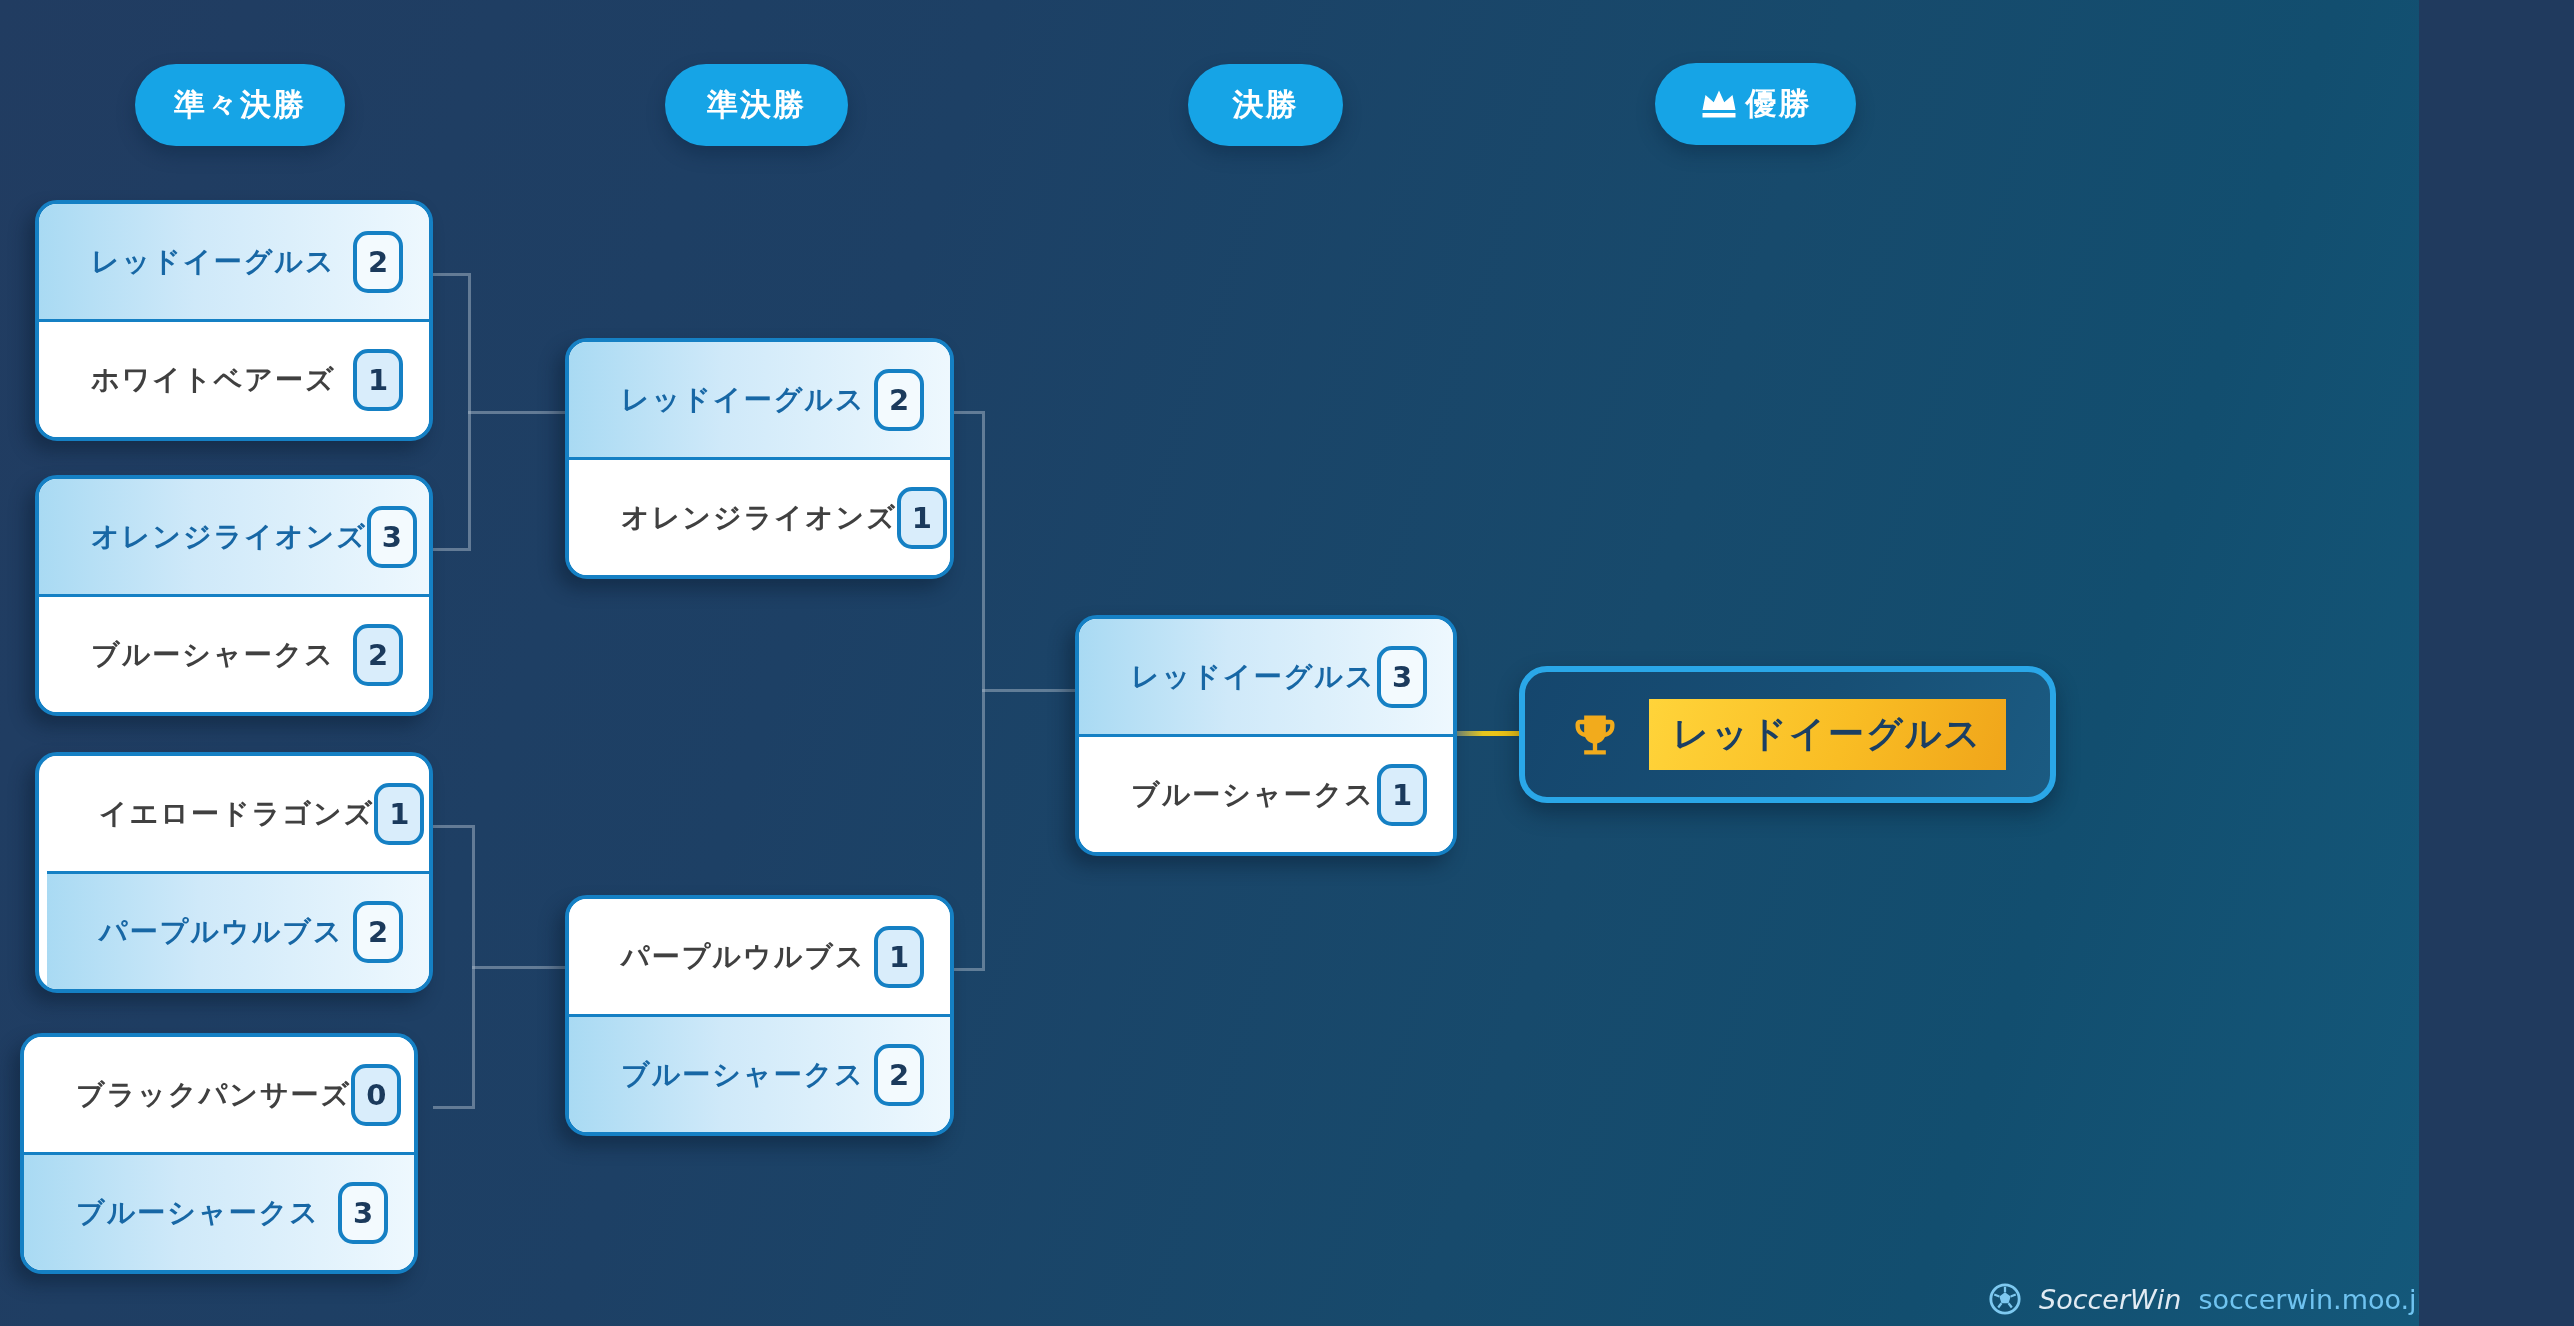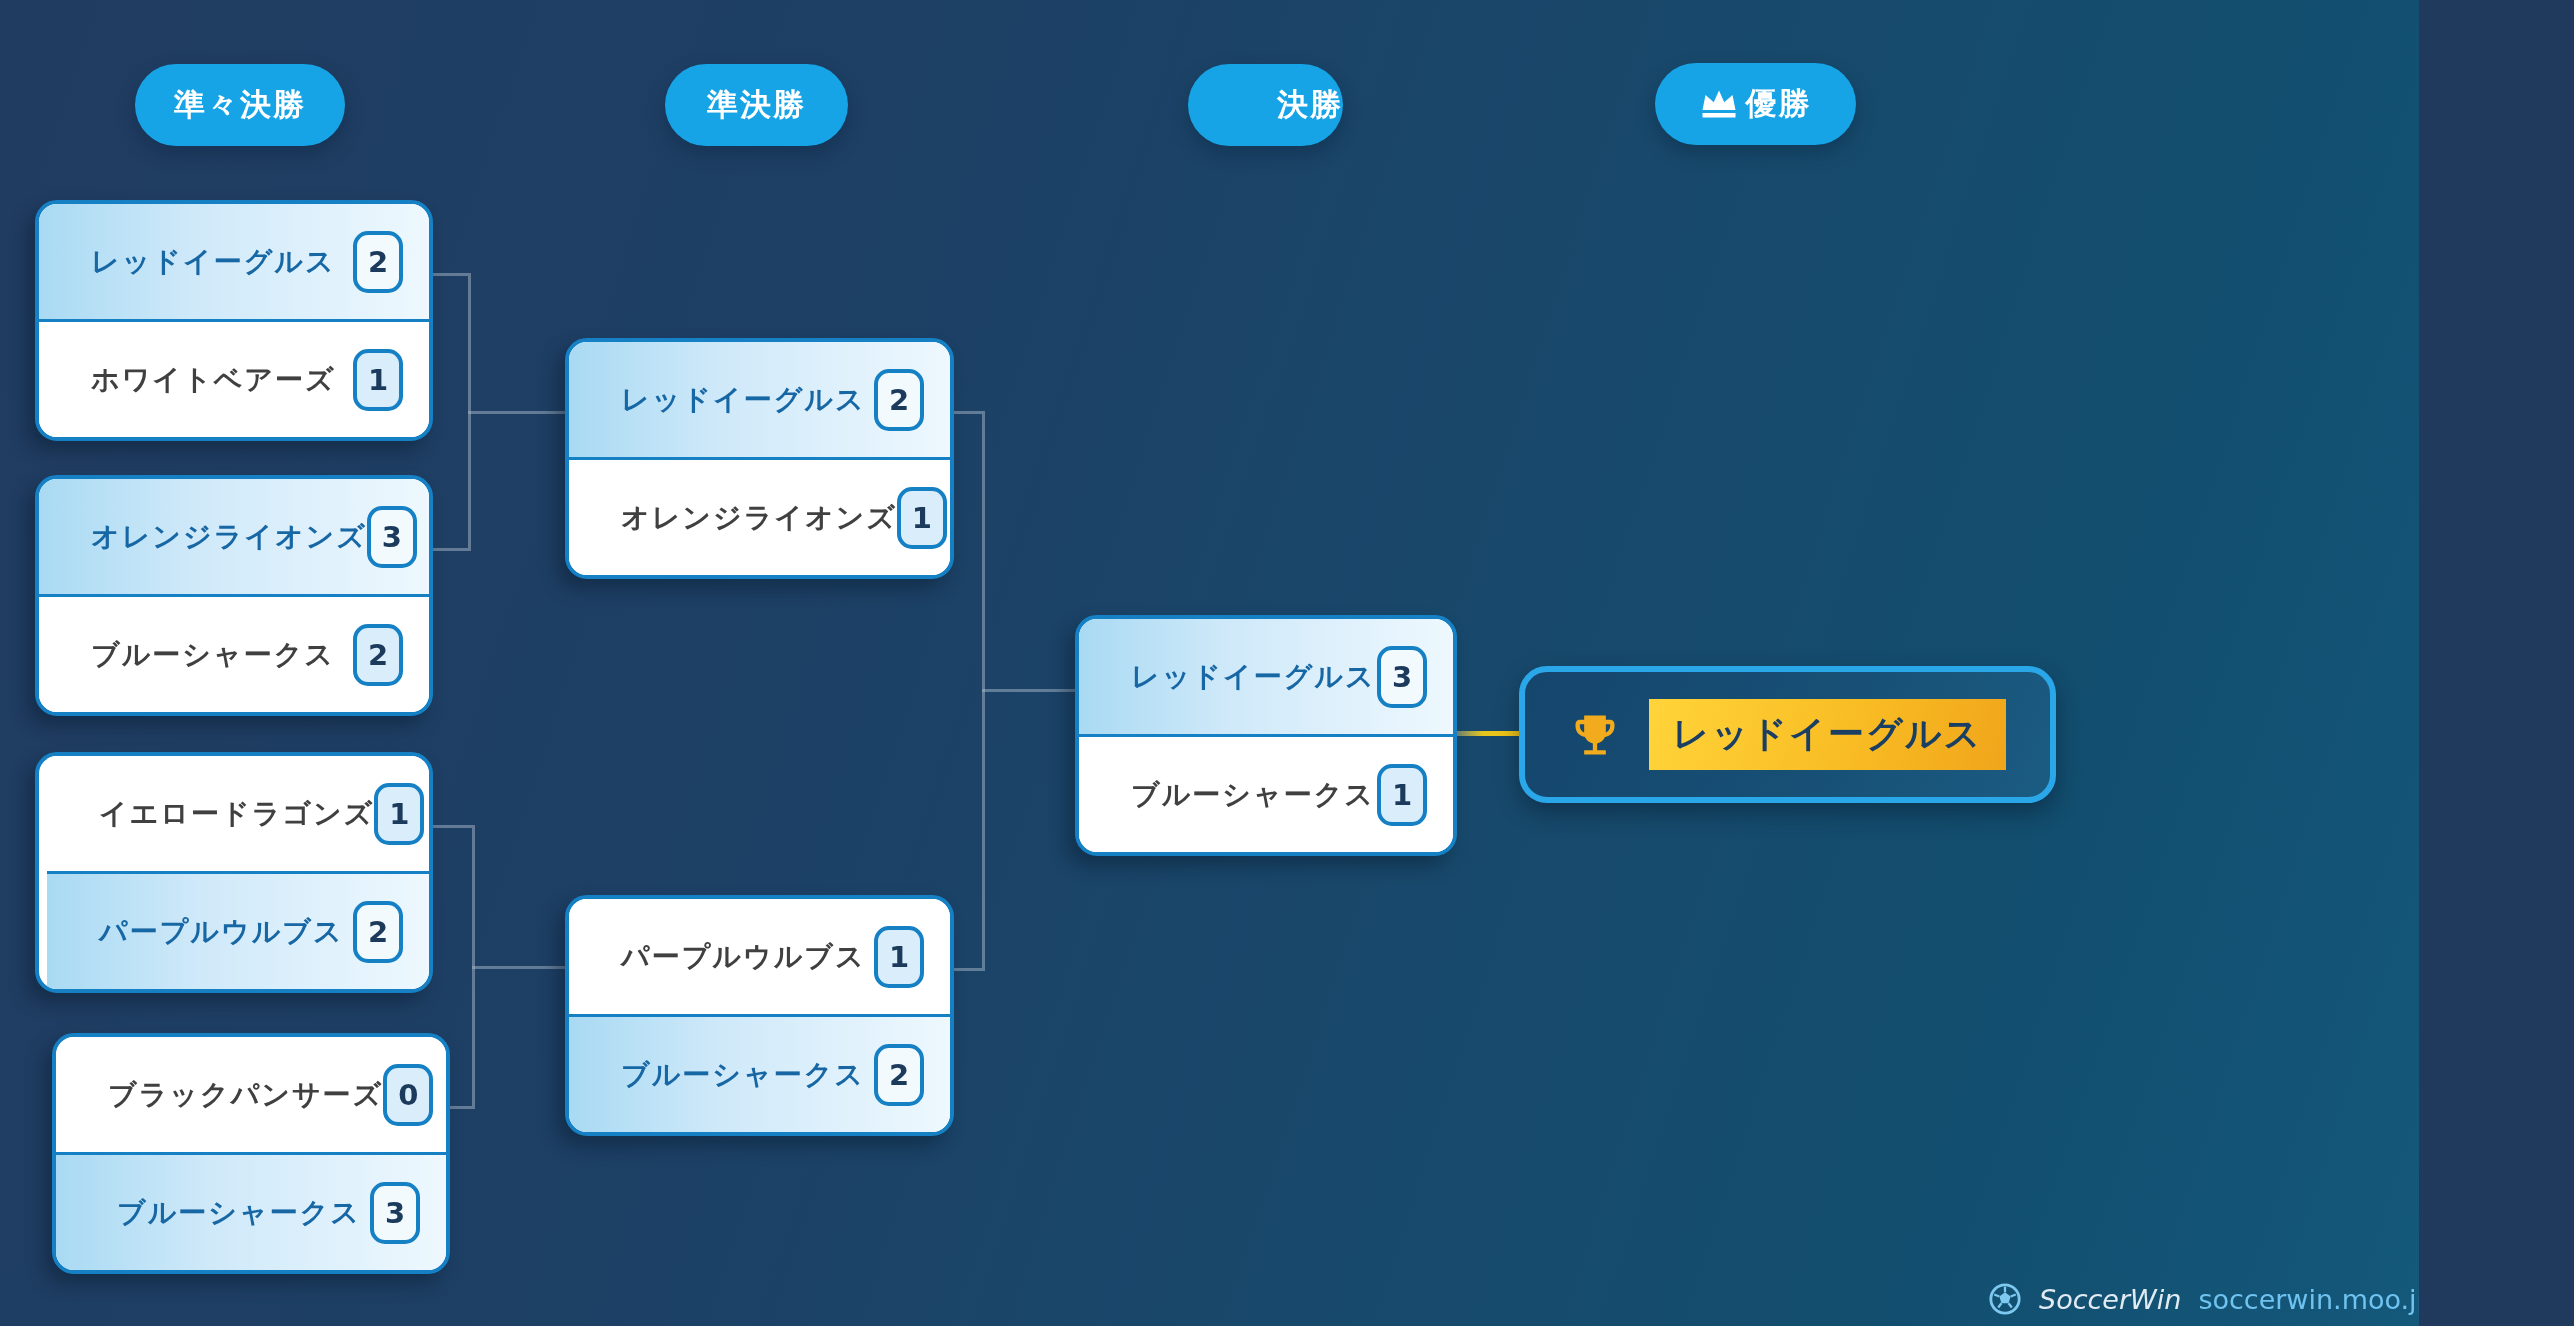--- a/index.html
+++ b/index.html
@@ -66,21 +66,21 @@
 
 <div class="viewport">
   <div class="stage">
 
     <div class="pill" style="left:135px;top:64px;width:210px;">
       <span>準々決勝</span>
     </div>
     <div class="pill" style="left:665px;top:64px;width:183px;">
       <span>準決勝</span>
     </div>
-    <div class="pill" style="left:1188px;top:64px;width:155px;justify-content:flex-end;">
+    <div class="pill" style="left:1188px;top:64px;width:155px;">
       <span>決勝</span>
     </div>
     <div class="pill" style="left:1655px;top:63px;width:201px;gap:8px;">
       <svg class="crown" viewBox="0 0 24 20">
         <path d="M1 16h22v3H1v-3zm0-2 2-10 5.5 4.8L12 1l3.5 7.8L21 4l2 10H1z" fill="#ffffff"></path>
       </svg>
       <span>優勝</span>
     </div>
 
     <div class="connector" style="left:433px;top:273px;width:35px;height:3px;"></div>
@@ -126,21 +126,21 @@
       <div class="m-row">
         <span class="team">イエロードラゴンズ</span>
         <span class="badge">1</span>
       </div>
       <div class="m-row winner">
         <span class="team">パープルウルブス</span>
         <span class="badge">2</span>
       </div>
     </div>
 
-    <div class="match" style="left:52px;top:1033px;text-align:center;">
+    <div class="match" style="left:20px;top:1033px;">
       <div class="m-row">
         <span class="team">ブラックパンサーズ</span>
         <span class="badge">0</span>
       </div>
       <div class="m-row winner">
         <span class="team">ブルーシャークス</span>
         <span class="badge">3</span>
       </div>
     </div>
 

